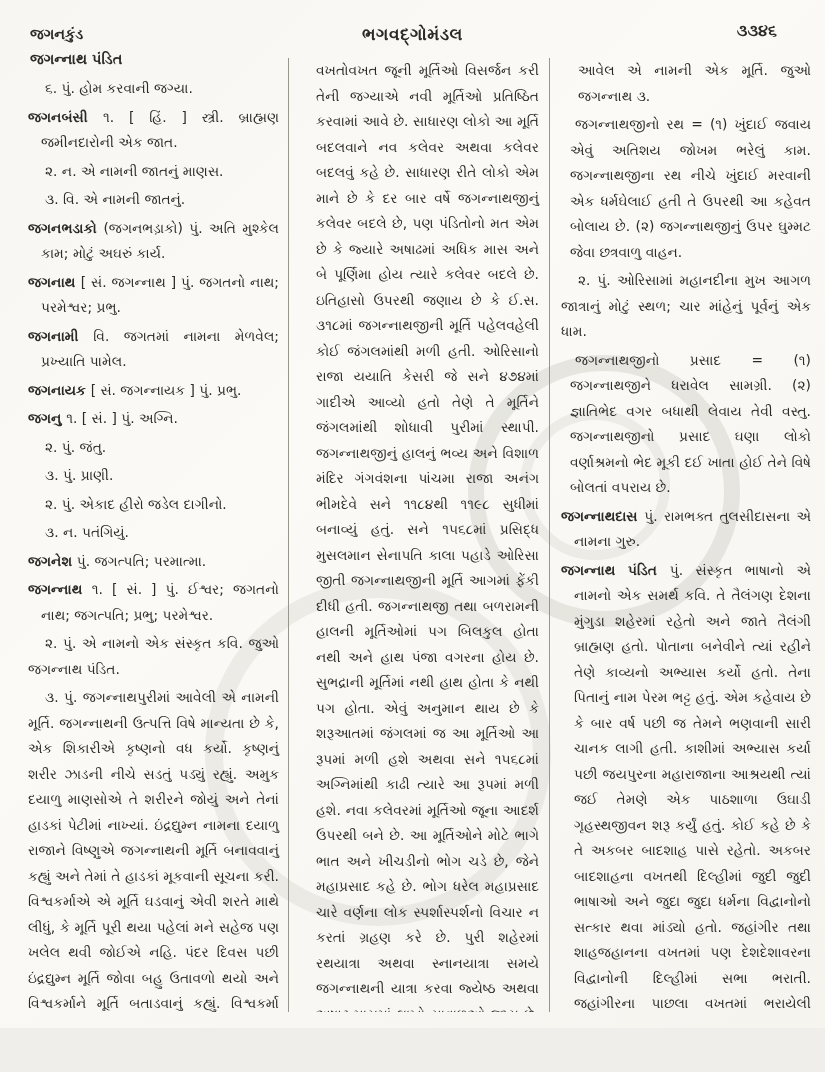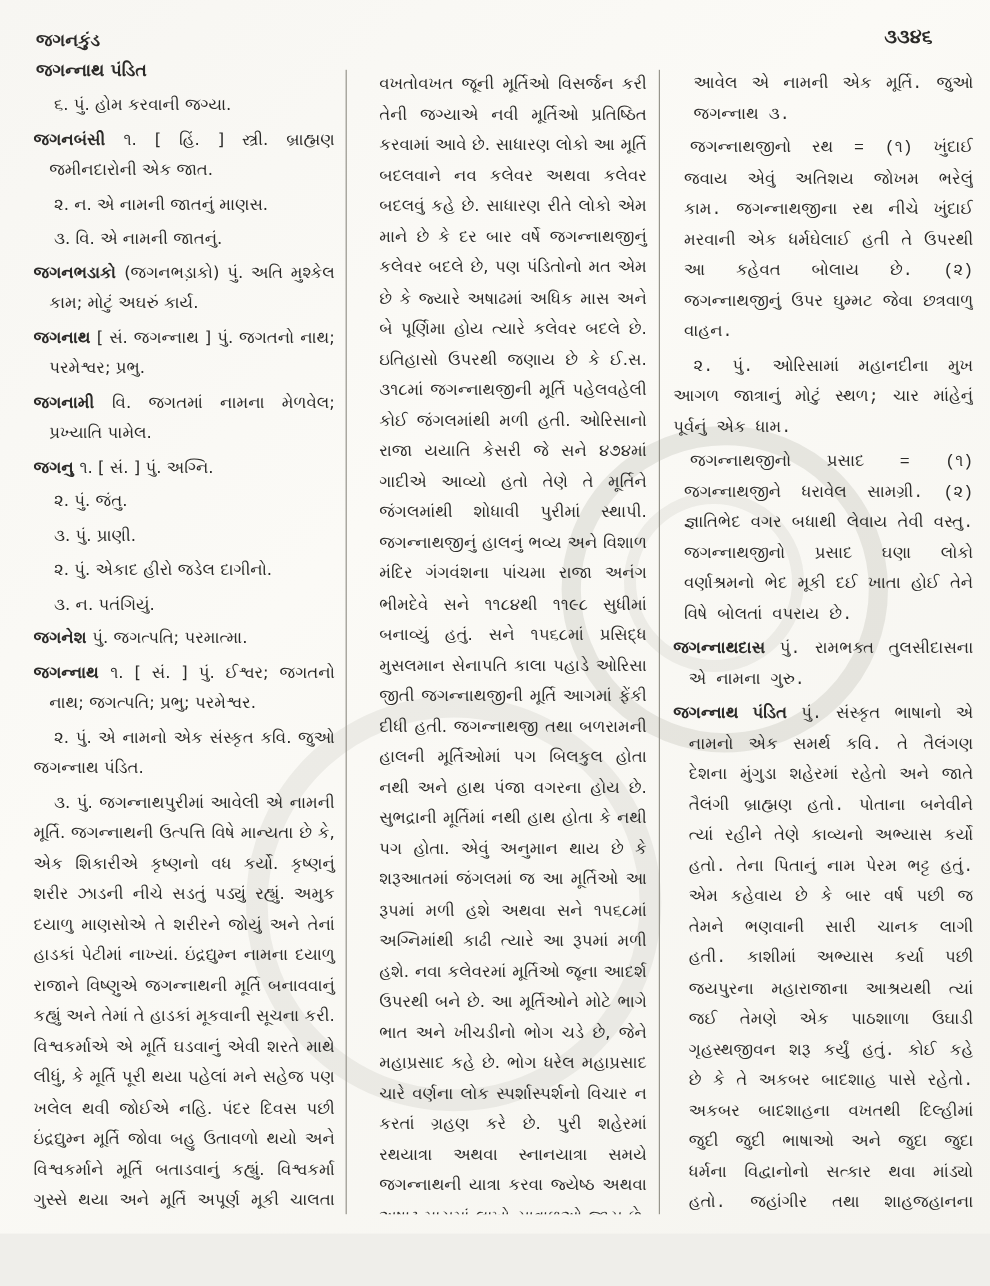--- a/index.html
+++ b/index.html
@@ -21,21 +21,21 @@
   .page-number{position:absolute;right:48px;top:2px;font-weight:bold;font-size:16px;font-family:Liberation Serif, serif;}
   
   .columns{
     position:absolute;left:28px;right:14px;top:58px;bottom:16px;
     display:flex;z-index:1;overflow:hidden;
   }
   .column{overflow:hidden;text-align:justify;font-size:13.8px;line-height:25.5px;}
   .col0{width:260px;padding-right:9px;box-sizing:border-box;padding-top:18px;}
   .col1{width:262px;box-sizing:border-box;padding:0 10px;
         border-left:1px solid #97958c;border-right:1px solid #97958c;}
-  .col2{flex:1;padding-left:11px;box-sizing:border-box;font-family:Liberation Mono, monospace;}
+  .col2{flex:1;padding-left:11px;box-sizing:border-box;}
   p.para{margin:0 0 3px 0;}
   p.entry{padding-left:13px;text-indent:-13px;}
   p.sense{padding-left:0;text-indent:17px;}
   p.cont{padding:0;text-indent:0;margin-left:17px;}
   p.idiom{padding-left:9px;text-indent:5px;}
   .headword{font-weight:bold;}
   
   .wm{position:absolute;border-radius:50%;z-index:0;}
   .wm1{left:468px;top:355px;width:240px;height:240px;border:16px solid rgba(185,184,176,.30);}
   .wm2{left:205px;top:580px;width:310px;height:310px;border:18px solid rgba(188,187,179,.22);}
@@ -47,32 +47,34 @@
 <div class="page">
   <div class="wm wm1"></div>
   <div class="wm wm2"></div>
   <div class="wm wm3"></div>
 
   <div class="header">
     <div class="guide-words">
       <div>જગનકુંડ</div>
       <div>જગન્નાથ પંડિત</div>
     </div>
+    <div class="book-title">ભગવદ્ગોમંડલ</div>
     <div class="page-number">૩૩૪૬</div>
   </div>
 
   <div class="columns" id="columns">
       <div class="column col0">
         <p class="para sense">૬. પું. હોમ કરવાની જગ્યા.</p>
         <p class="para entry"><span class="headword">જગનબંસી </span>૧. [ હિં. ] સ્ત્રી. બ્રાહ્મણ જમીનદારોની એક જાત.</p>
         <p class="para sense">૨. ન. એ નામની જાતનું માણસ.</p>
         <p class="para sense">૩. વિ. એ નામની જાતનું.</p>
         <p class="para entry"><span class="headword">જગનભડાકો </span>(જગનભડ઼ાકો) પું. અતિ મુશ્કેલ કામ; મોટું અઘરું કાર્ય.</p>
         <p class="para entry"><span class="headword">જગનાથ </span>[ સં. જગન્નાથ ] પું. જગતનો નાથ; પરમેશ્વર; પ્રભુ.</p>
         <p class="para entry"><span class="headword">જગનામી </span>વિ. જગતમાં નામના મેળવેલ; પ્રખ્યાતિ પામેલ.</p>
+        <p class="para entry"><span class="headword">જગનાયક </span>[ સં. જગન્નાયક ] પું. પ્રભુ.</p>
         <p class="para entry"><span class="headword">જગનુ </span>૧. [ સં. ] પું. અગ્નિ.</p>
         <p class="para sense">૨. પું. જંતુ.</p>
         <p class="para sense">૩. પું. પ્રાણી.</p>
         <p class="para sense">૨. પું. એકાદ હીરો જડેલ દાગીનો.</p>
         <p class="para sense">૩. ન. પતંગિયું.</p>
         <p class="para entry"><span class="headword">જગનેશ </span>પું. જગત્પતિ; પરમાત્મા.</p>
         <p class="para entry"><span class="headword">જગન્નાથ </span>૧. [ સં. ] પું. ઈશ્વર; જગતનો નાથ; જગત્પતિ; પ્રભુ; પરમેશ્વર.</p>
         <p class="para sense">૨. પું. એ નામનો એક સંસ્કૃત કવિ. જુઓ જગન્નાથ પંડિત.</p>
         <p class="para sense">૩. પું. જગન્નાથપુરીમાં આવેલી એ નામની મૂર્તિ. જગન્નાથની ઉત્પત્તિ વિષે માન્યતા છે કે, એક શિકારીએ કૃષ્ણનો વધ કર્યો. કૃષ્ણનું શરીર ઝાડની નીચે સડતું પડ્યું રહ્યું. અમુક દયાળુ માણસોએ તે શરીરને જોયું અને તેનાં હાડકાં પેટીમાં નાખ્યાં. ઇંદ્રદ્યુમ્ન નામના દયાળુ રાજાને વિષ્ણુએ જગન્નાથની મૂર્તિ બનાવવાનું કહ્યું અને તેમાં તે હાડકાં મૂકવાની સૂચના કરી. વિશ્વકર્માએ એ મૂર્તિ ઘડવાનું એવી શરતે માથે લીધું, કે મૂર્તિ પૂરી થયા પહેલાં મને સહેજ પણ ખલેલ થવી જોઈએ નહિ. પંદર દિવસ પછી ઇંદ્રદ્યુમ્ન મૂર્તિ જોવા બહુ ઉતાવળો થયો અને વિશ્વકર્માને મૂર્તિ બતાડવાનું કહ્યું. વિશ્વકર્મા ગુસ્સે થયા અને મૂર્તિ અપૂર્ણ મૂકી ચાલતા થયા. મૂર્તિના હાથ અને પગ ઘડવા બાકી રહ્યા હતા. પછી ઇંદ્રદ્યુમ્ને બ્રહ્માને પ્રાર્થના કરી. તેણે તે મૂર્તિમાં પ્રાણ અને આંખો મૂકી અને તે મૂર્તિને વિશ્વવિખ્યાત કરવાનું વચન આપ્યું. ઓરિસામાં મહાનદીના મુખ આગળ જગન્નાથપુરીમાં આ મૂર્તિ આવેલ છે. આ મૂર્તિ એકલી નથી રહેતી, પણ તેની સાથે સુભદ્રા તથા બળભદ્રની પણ મૂર્તિઓ રહે છે. ત્રણે મૂર્તિ ચંદનની બનેલ છે.</p>
       </div>

